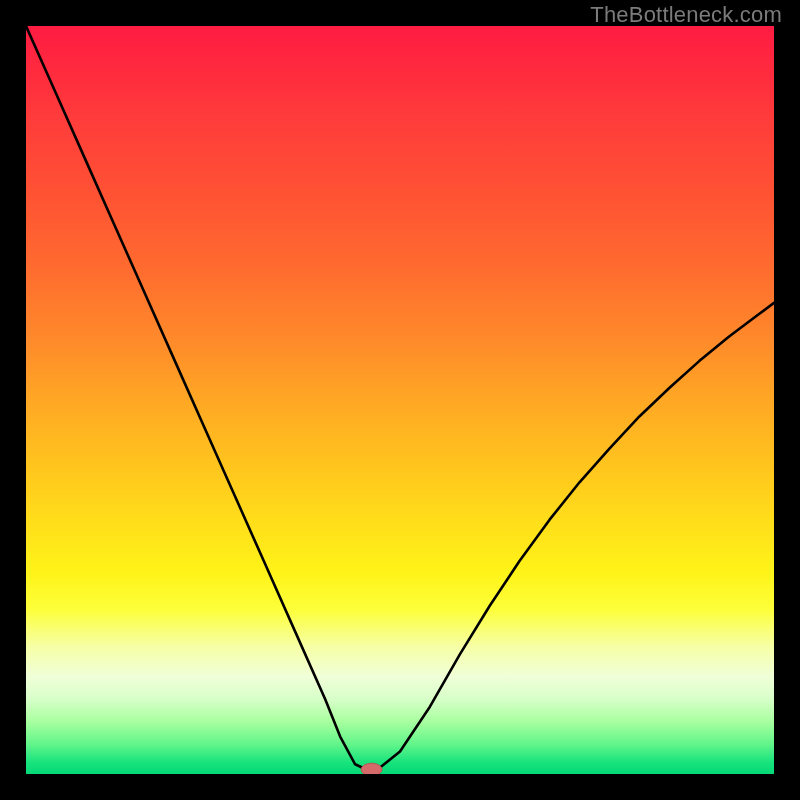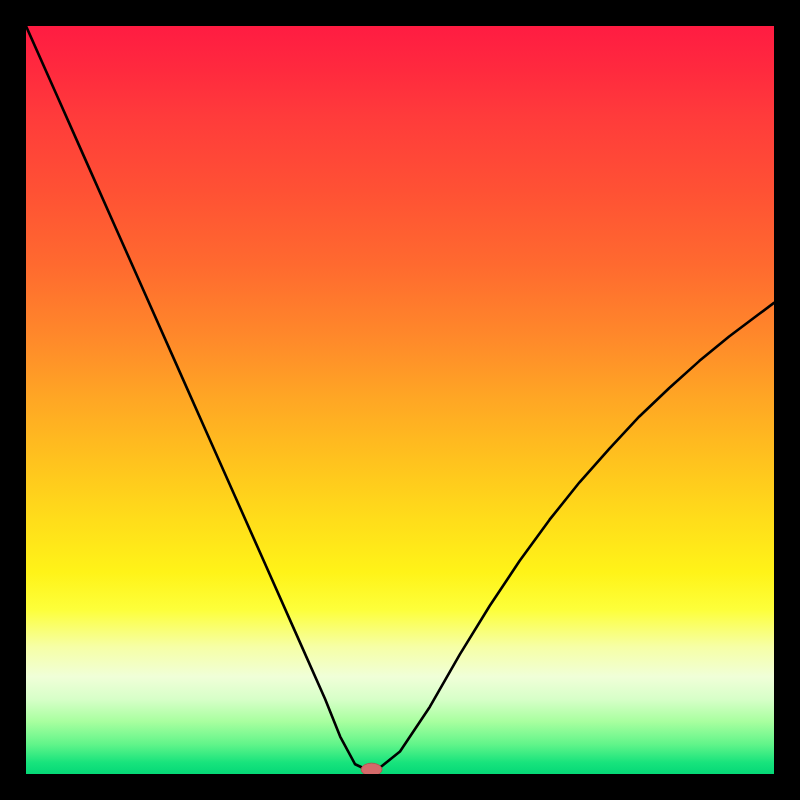--- a/index.html
+++ b/index.html
@@ -63,20 +63,21 @@
   }
   svg.curve {
     position: absolute;
     inset: 0;
   }
 </style>
 </head>
 <body>
 
 <div class="frame">
+  <div class="watermark">TheBottleneck.com</div>
 
   <div class="plot-area">
     <div class="gradient"></div>
 
     <svg class="curve" viewBox="0 0 100 100" preserveAspectRatio="none">
       <path id="curve-path" fill="none" stroke="#000000" stroke-width="0.45" stroke-linejoin="round" stroke-linecap="round" vector-effect="non-scaling-stroke" d="M0.00 0.00 L4.00 9.00 L8.00 18.00 L12.00 27.00 L16.00 36.00 L20.00 45.00 L24.00 54.00 L28.00 63.00 L32.00 72.00 L36.00 81.00 L40.00 90.00 L42.00 95.00 L44.00 98.70 L45.50 99.40 L47.00 99.40 L50.00 97.00 L54.00 91.00 L58.00 84.00 L62.00 77.50 L66.00 71.50 L70.00 66.00 L74.00 61.00 L78.00 56.50 L82.00 52.20 L86.00 48.40 L90.00 44.80 L94.00 41.50 L98.00 38.50 L100.00 37.00" style="stroke-width: 2.6px;"></path>
       <ellipse id="marker-ellipse" fill="#d46a6a" stroke="#b84f4f" stroke-width="0.12" cx="46.2" cy="99.4" rx="1.4" ry="0.85"></ellipse>
     </svg>
   </div>
 </div>

